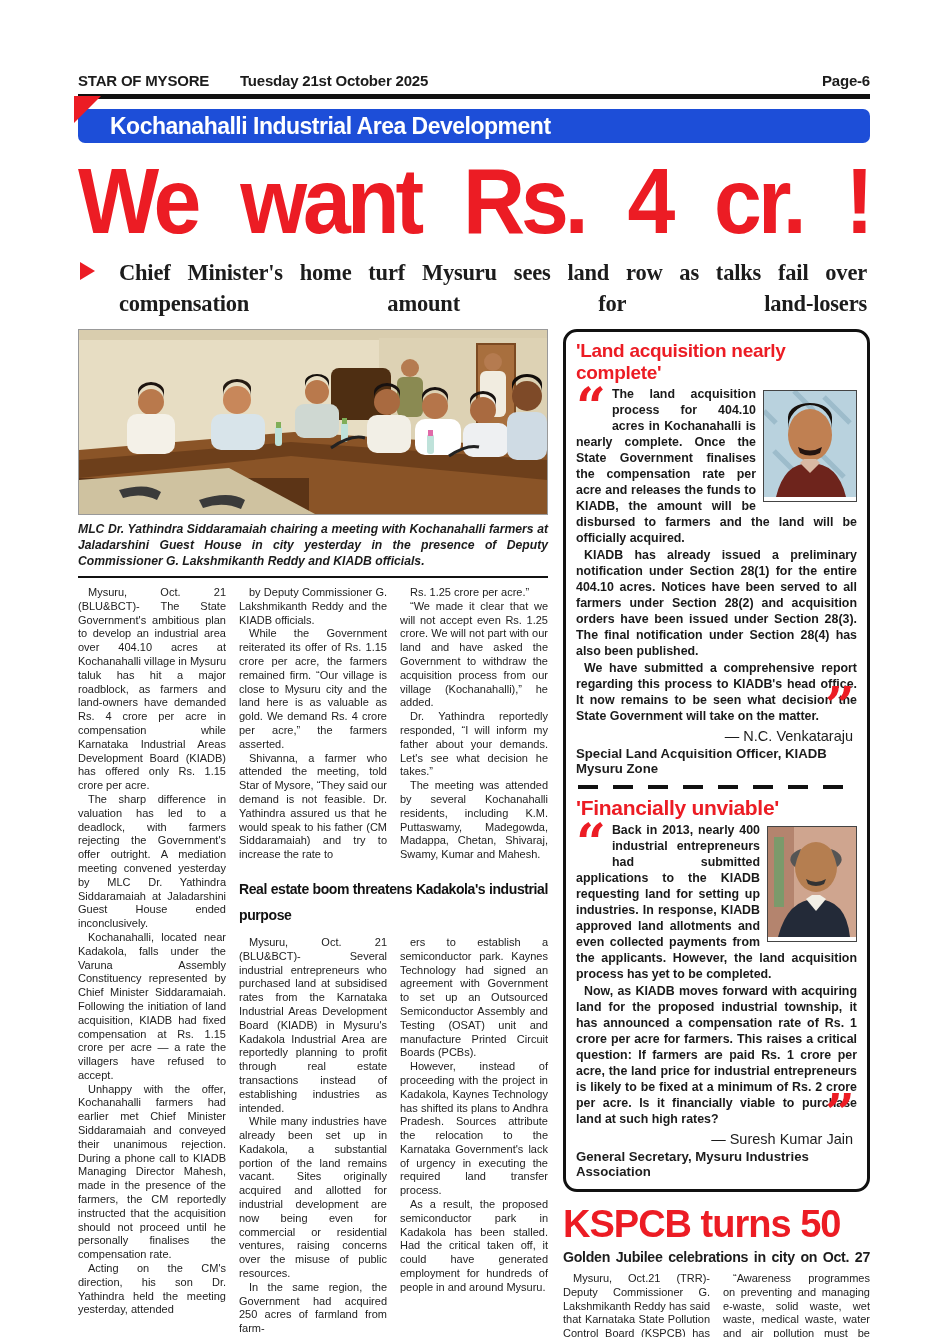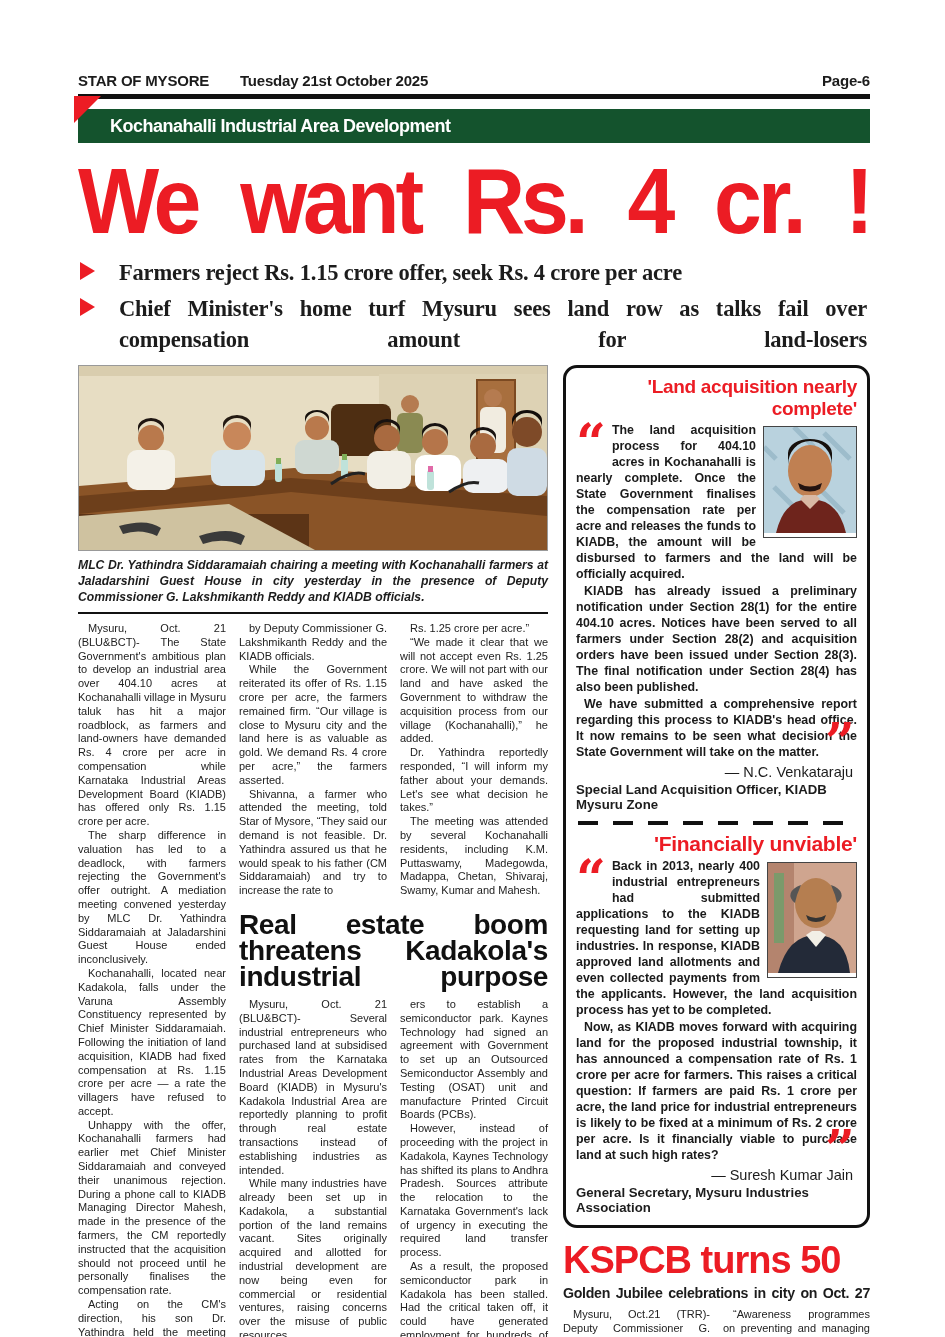--- a/index.html
+++ b/index.html
@@ -13,23 +13,23 @@
 
   
   .masthead-row { display:flex; align-items:baseline; font-weight:bold; font-size:15px; letter-spacing:-0.2px; }
   .masthead { width:162px; }
   .issue-date { flex:1; }
   .page-no { }
   .head-rule { border:none; border-top:5px solid #111; margin-top:5px; }
 
   
   .kicker-banner {
-    position:relative; margin-top:10px; background:#14532d; color:#fff;
+    position:relative; margin-top:10px; background:#1d4ed8; color:#fff;
     height:34px; line-height:34px; padding-left:32px;
-    font-size:18px; font-weight:bold; letter-spacing:-0.5px;
+    font-size:23px; font-weight:bold; letter-spacing:-0.5px;border-radius:7px;
   }
   .corner-fold {
     position:absolute; left:-4px; top:-13px; width:0; height:0;
     border-top:27px solid #ec1c24; border-right:27px solid transparent;
   }
 
   
   .main-headline {
     margin-top:8px; color:#ec1c24; font-weight:900;
     font-size:86px; line-height:92px; letter-spacing:-4px;
@@ -63,28 +63,28 @@
   .bcol:last-child { margin-right:0; }
   .bcol p, .kcol p {
     font-size:11px; line-height:13.8px; text-align:justify; text-indent:10px;
     color:#222;
   }
   .mid-right { width:309px; }
   .mid-right .body-cols { margin-top:0; }
 
   
   .re-headline {
-    margin:14px 0 8px 0; font-size:28px; line-height:26px; font-weight:bold; letter-spacing:-0.4px;
+    margin:14px 0 8px 0; font-size:14px; line-height:26px; font-weight:bold; letter-spacing:-0.4px;
     text-align:justify; text-align-last:justify; color:#111;
   }
 
   
   .quote-box { border:3px solid #111; border-radius:14px; padding:8px 10px 10px 10px; }
   .quote-section { position:relative; }
-  .quote-title { text-align:right; color:#ec1c24; font-weight:bold; font-size:19px; letter-spacing:-0.3px; margin-bottom:2px; }
+  .quote-title { text-align:left; color:#ec1c24; font-weight:bold; font-size:19px; letter-spacing:-0.3px; margin-bottom:2px; }
   .quote-title.small { font-size:21px; margin-top:4px; }
   .qtext p { font-size:12.4px; line-height:16px; font-weight:bold; text-align:justify; color:#1a1a1a; margin-bottom:1px; }
   .qtext p + p { text-indent:8px; }
   .open-quote {
     float:left; color:#ec1c24; font-family:"DejaVu Serif", serif; font-weight:bold;
     font-size:52px; line-height:34px; height:30px; margin:4px 6px 0 0;
   }
   .close-quote {
     position:absolute; right:2px; color:#ec1c24; font-family:"DejaVu Serif", serif; font-weight:bold;
     font-size:52px; line-height:20px; height:24px;
@@ -116,24 +116,20 @@
     <hr class="head-rule">
 
     <div class="kicker-banner">
       <span class="corner-fold"></span>
       <span>Kochanahalli Industrial Area Development</span>
     </div>
 
     <div class="main-headline">We want Rs. 4 cr. !</div>
 
     <div class="bullets">
-      <div class="bullet-row">
-        <span class="bullet-arrow"></span>
-        <span class="bullet-text">Farmers reject Rs. 1.15 crore offer, seek Rs. 4 crore per acre</span>
-      </div>
       <div class="bullet-row">
         <span class="bullet-arrow"></span>
         <span class="bullet-text justify">Chief Minister's home turf Mysuru sees land row as talks fail over compensation amount for land-losers</span>
       </div>
     </div>
 
     <div class="content-row">
 
       <div class="left-region">
 

